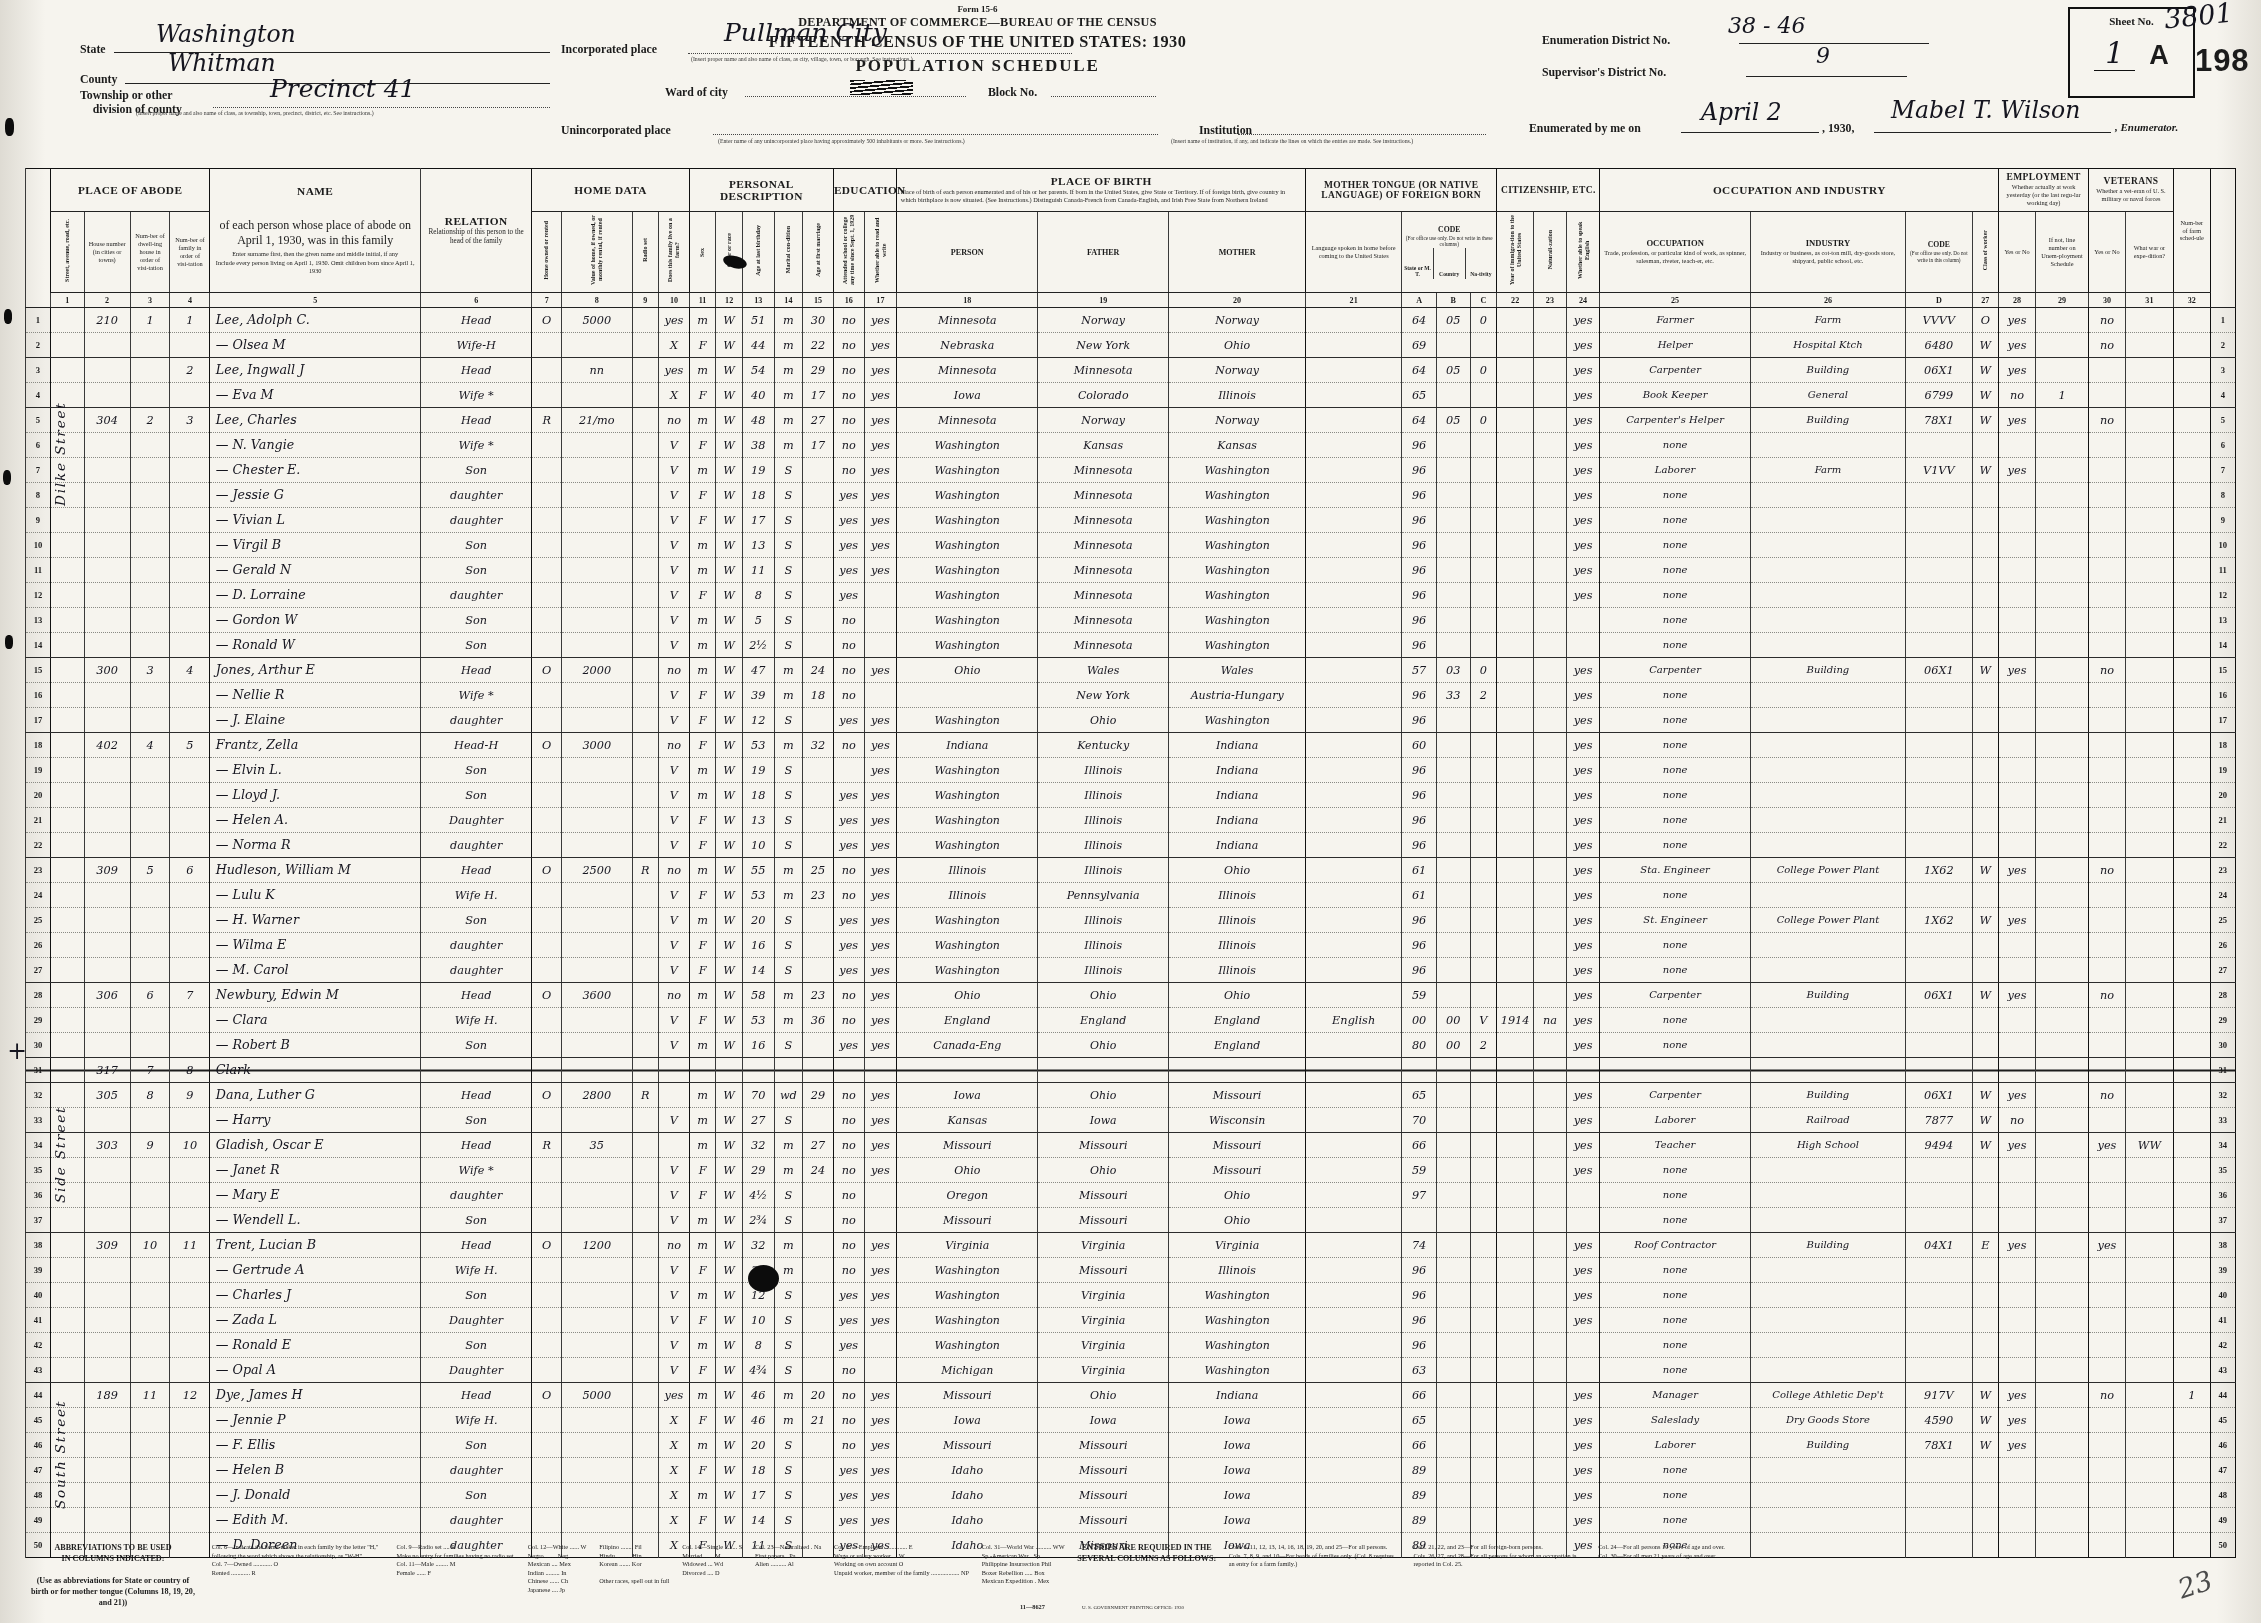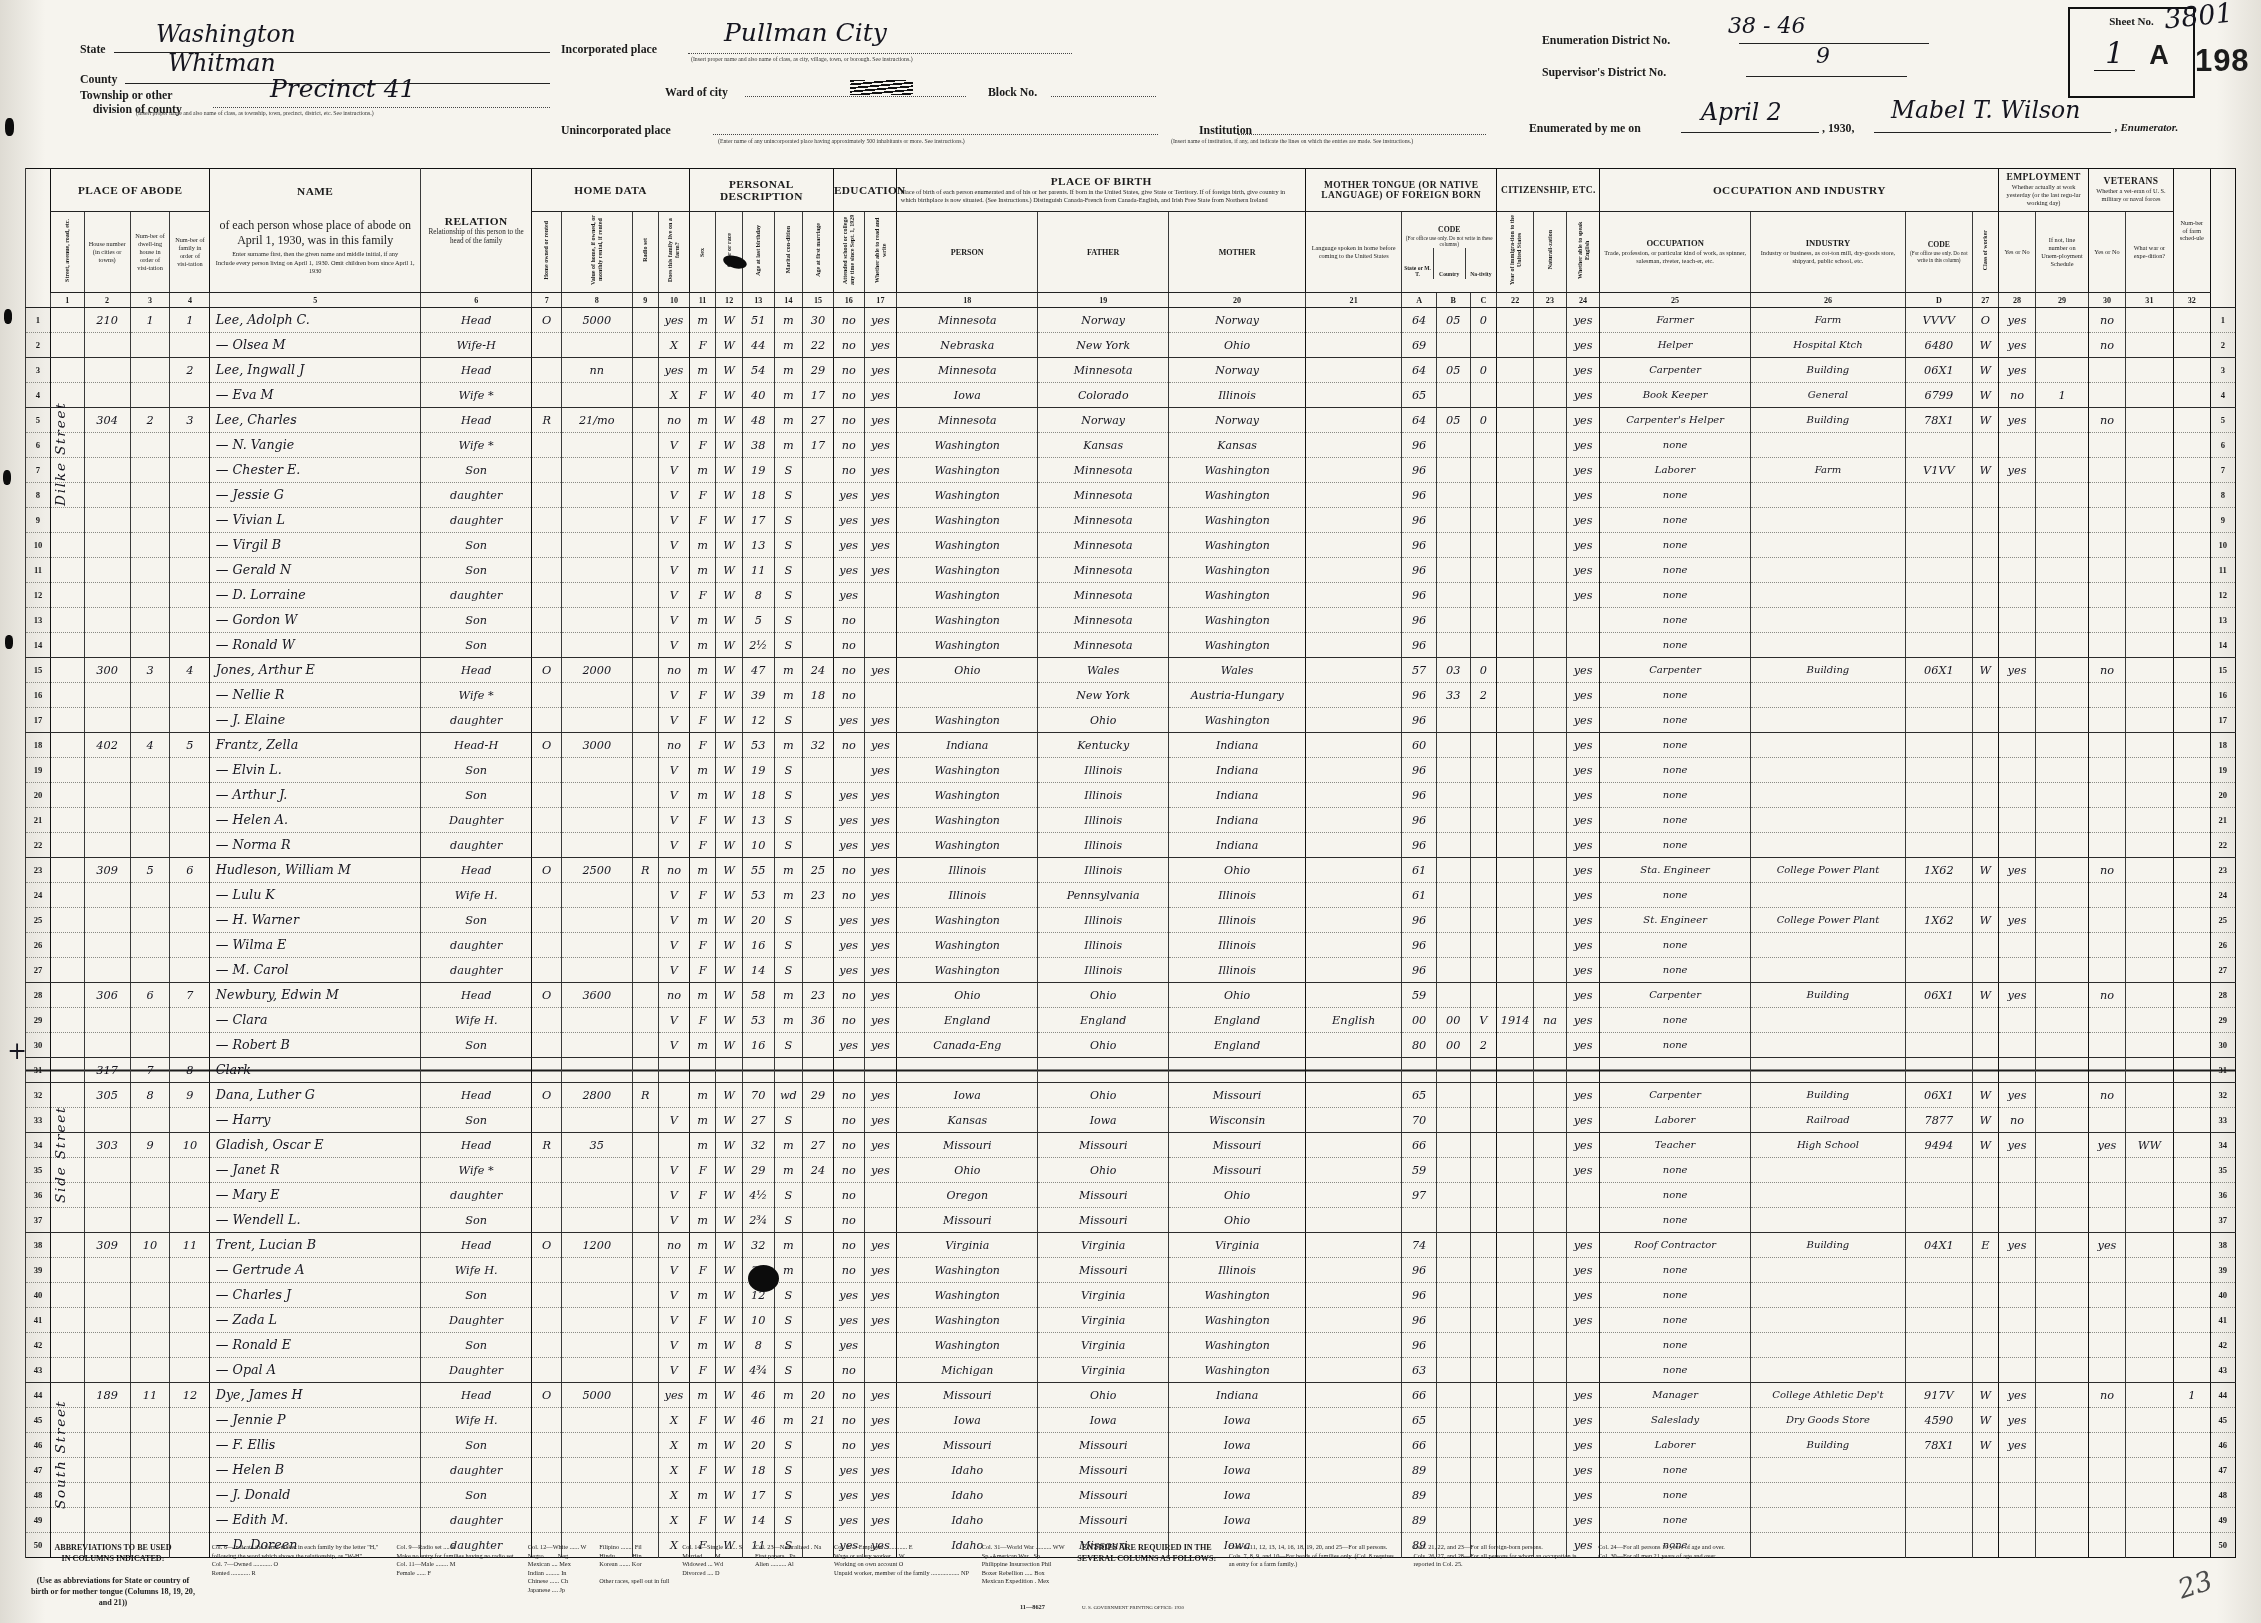--- a/index.html
+++ b/index.html
@@ -49,20 +49,26 @@
   .fblock{font-size:6.3px;line-height:1.35;white-space:pre-line;max-width:172px;}
   .fblock.bold{font-weight:bold;font-size:8.1px;text-align:center;}
   .ink{position:absolute;background:#0c0c0c;border-radius:50%;}
   .scribble{background:repeating-linear-gradient(175deg,#111 0 1.8px,transparent 1.8px 3.6px);}
 </style>
 </head>
 <body>
 
 <div class="page">
 
+  <div class="abs ctr" style="left:688px;top:3.6px;width:579px;">
+    <div style="font-size:9px;font-weight:bold;">Form 15-6</div>
+    <div style="font-size:12.2px;font-weight:bold;letter-spacing:0.3px;margin-top:1.8px;">DEPARTMENT OF COMMERCE—BUREAU OF THE CENSUS</div>
+    <div style="font-size:16.3px;font-weight:bold;letter-spacing:0.4px;margin-top:1.8px;">FIFTEENTH CENSUS OF THE UNITED STATES: 1930</div>
+    <div style="font-size:17px;font-weight:bold;letter-spacing:1.8px;margin-top:3.6px;">POPULATION SCHEDULE</div>
+  </div>
 
   <div class="abs lbl" style="left:80px;top:42px;">State</div>
   <div class="abs uline" style="left:114px;top:34px;width:436px;height:18px;"></div>
   <div class="abs hw hw-lg" style="left:156px;top:20px;">Washington</div>
 
   <div class="abs lbl" style="left:80px;top:72px;">County</div>
   <div class="abs uline" style="left:125px;top:65px;width:425px;height:18px;"></div>
   <div class="abs hw hw-lg" style="left:168px;top:49px;">Whitman</div>
 
   <div class="abs lbl" style="left:80px;top:89px;line-height:1.15;">
@@ -1044,21 +1050,21 @@
           <td class="hw c-vw"></td>
           <td class="hw c-fs hv"></td>
           <td class="line-number hv">19</td>
         </tr>
         <tr>
           <td class="line-number">20</td>
           <td class="street-cell hv"></td>
           <td class="hw c-house"></td>
           <td class="hw c-dw"></td>
           <td class="hw c-fam"></td>
-          <td class="hw c-name hv">— Arthur J.</td>
+          <td class="hw c-name hv">— Lloyd J.</td>
           <td class="hw c-rel">Son</td>
           <td class="hw c-own hv"></td>
           <td class="hw c-val"></td>
           <td class="hw c-radio"></td>
           <td class="hw c-farm">V</td>
           <td class="hw c-sex hv">m</td>
           <td class="hw c-race">W</td>
           <td class="hw c-age">18</td>
           <td class="hw c-mar">S</td>
           <td class="hw c-agem"></td>

